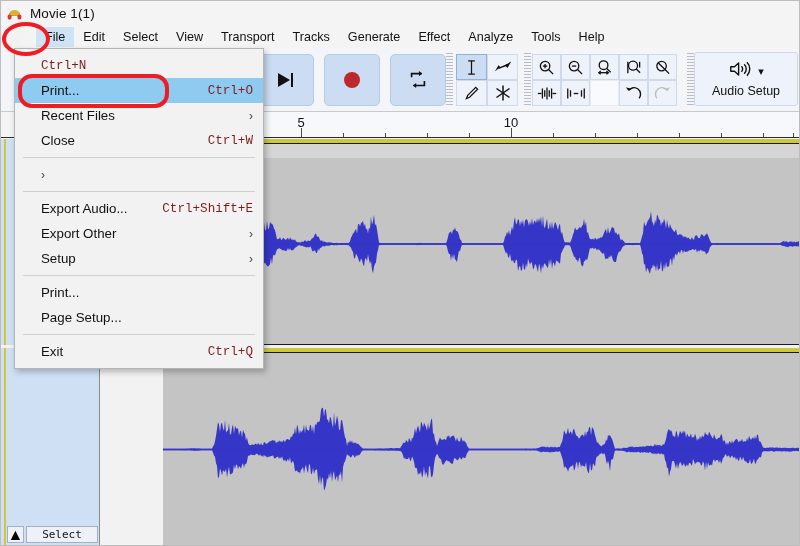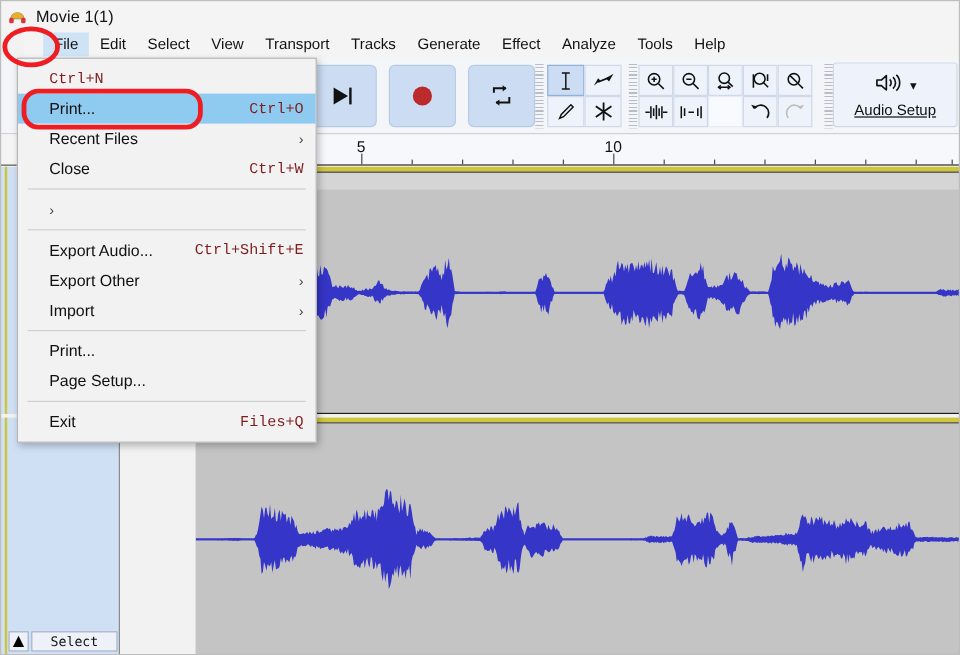--- a/index.html
+++ b/index.html
@@ -62,21 +62,21 @@
     border:1px solid #cfd9e8;background:#eef3fb;display:flex;align-items:center;justify-content:center;
     box-sizing:border-box;
   }
   .zoom-cell.blank{background:#f8fafd;border-color:#e6ecf5;}
 
   .audio-setup{
     display:flex;flex-direction:column;align-items:center;justify-content:center;
     width:104px;height:54px;background:#eef3fb;border:1px solid #cfd9e8;border-radius:3px;
     box-sizing:border-box;
   }
-  .audio-setup .label{font-size:12.5px;color:#111;margin-top:2px;text-decoration:underline;}
+  .audio-setup .label{font-size:12.5px;color:#111;margin-top:2px;}
 
   
   .ruler{
     position:absolute;left:0;top:112px;width:800px;height:26px;
     background:#f7f8fc;border-bottom:1px solid #2b2b2b;box-sizing:border-box;
   }
   .ruler-ctrl{position:absolute;left:0;top:0;width:163px;height:25px;background:#f4f4f4;}
   .ruler-body{position:absolute;left:163px;top:0;right:0;height:25px;}
   .tick{position:absolute;bottom:0;width:1px;background:#4a4a4a;}
   .tick.major{height:9px;}
@@ -413,34 +413,34 @@
     <div class="msep"></div>
     <div class="mrow">
       <span class="mlabel">Export Audio...</span>
       <span class="maccel">Ctrl+Shift+E</span>
     </div>
     <div class="mrow">
       <span class="mlabel">Export Other</span>
       <span class="marrow">›</span>
     </div>
     <div class="mrow">
-      <span class="mlabel">Import</span>
+      <span class="mlabel">Setup</span>
       <span class="marrow">›</span>
     </div>
     <div class="msep"></div>
     <div class="mrow">
       <span class="mlabel">Print...</span>
     </div>
     <div class="mrow">
       <span class="mlabel">Page Setup...</span>
     </div>
     <div class="msep"></div>
     <div class="mrow">
       <span class="mlabel">Exit</span>
-      <span class="maccel">Files+Q</span>
+      <span class="maccel">Ctrl+Q</span>
     </div>
   </div>
 
   <div class="annot" id="annot-file"></div>
   <div class="annot" id="annot-open"></div>
 
   <div class="page-border"></div>
 </div>
 
 </body></html>

